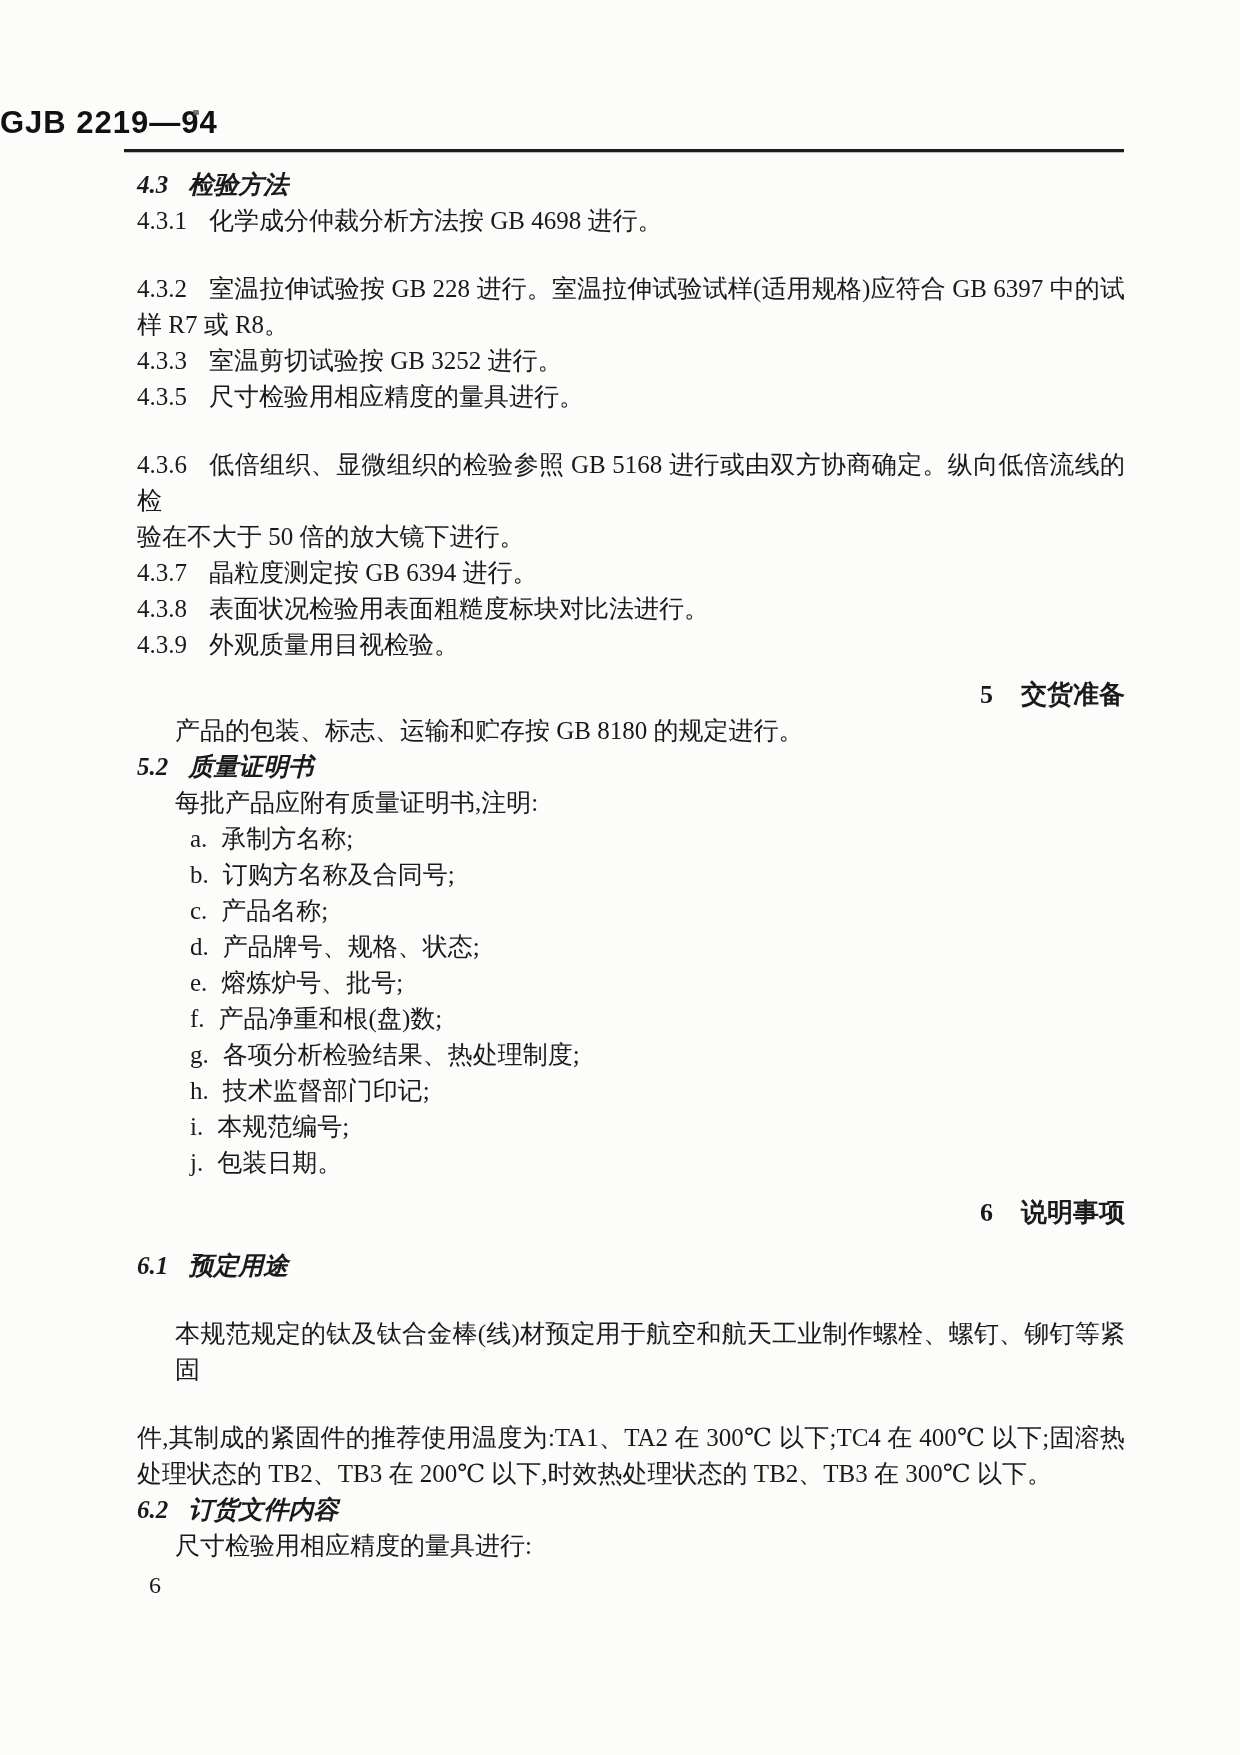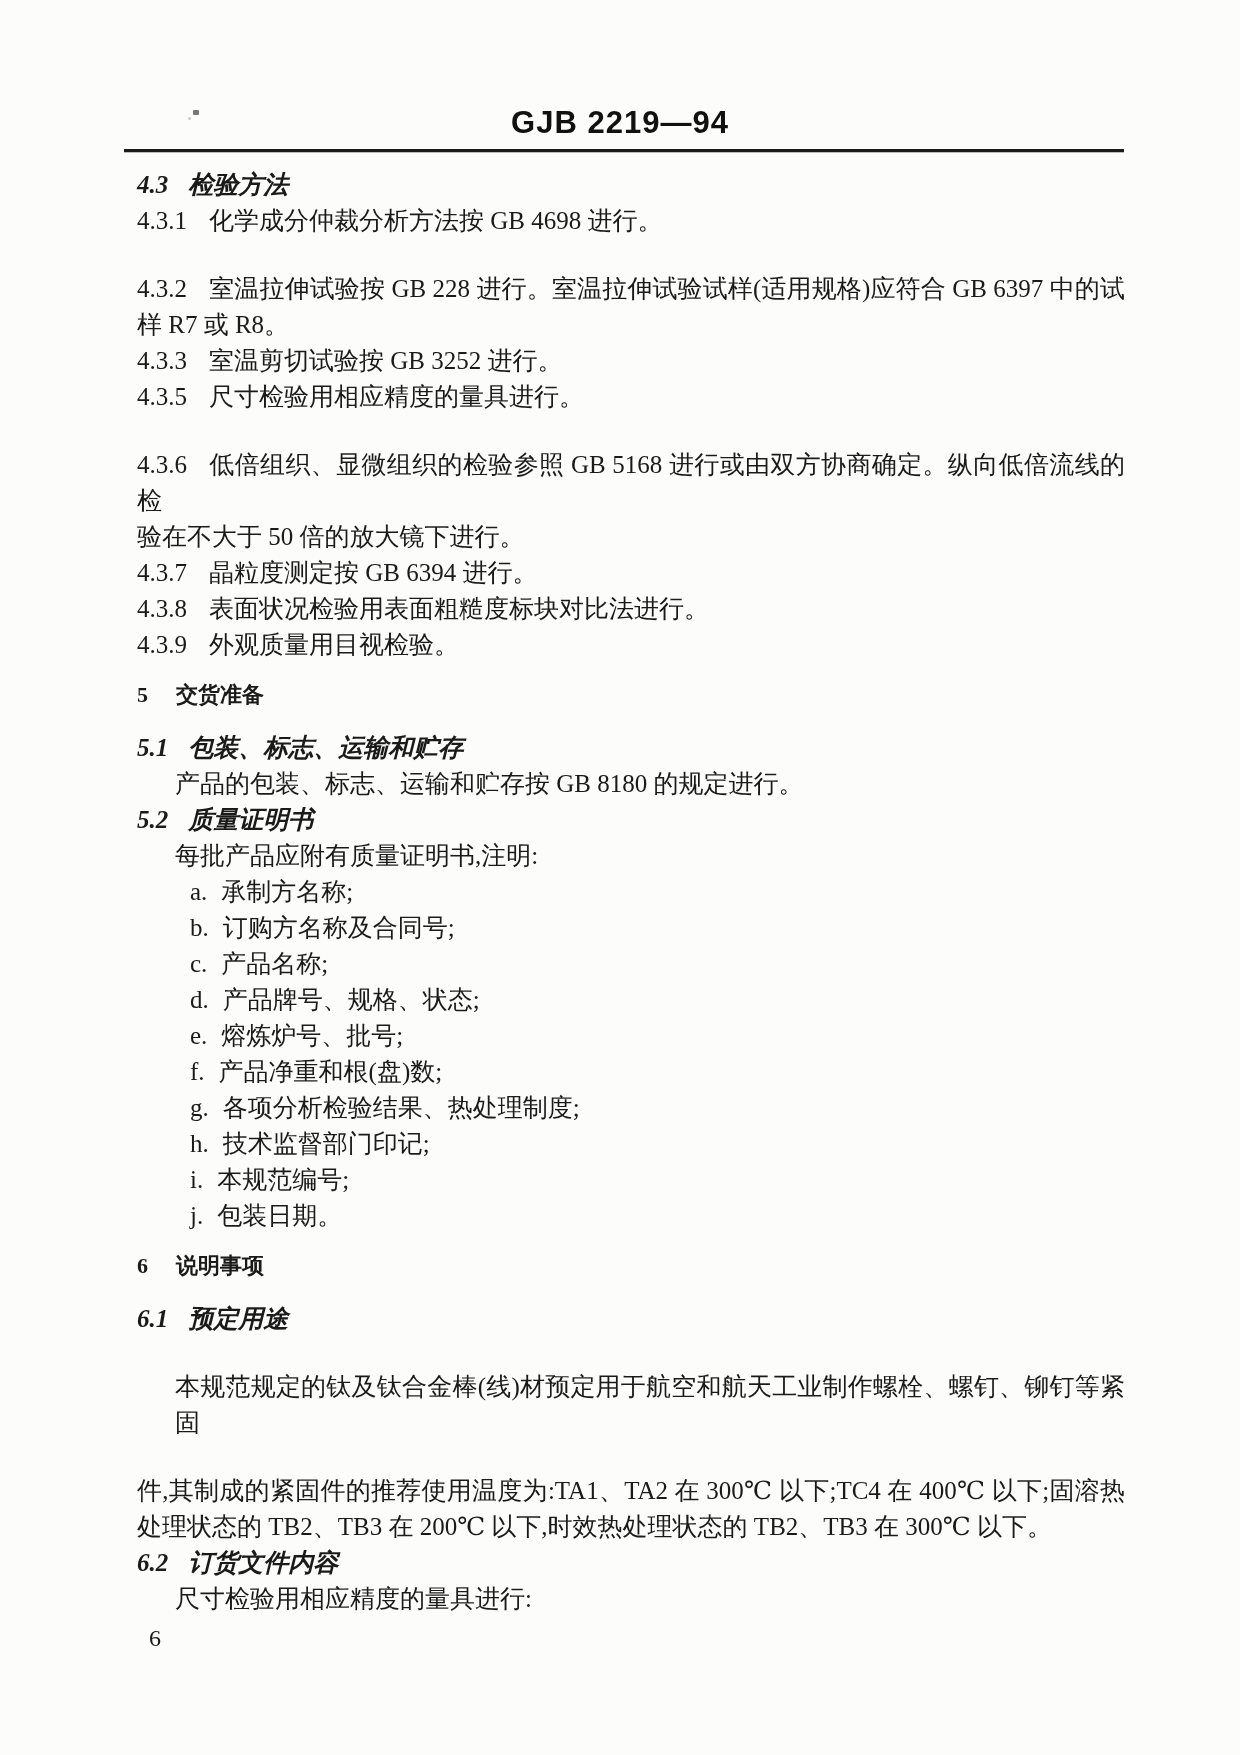--- a/index.html
+++ b/index.html
@@ -12,21 +12,20 @@
     position:relative;
     width:1240px;
     height:1755px;
     margin:0 auto;
     background:#fcfcfb;
     color:#1a1a1a;
     overflow:hidden;
   }
   .doc-header{
     margin-top:102px;
-    text-align:center;
     font-family:"Liberation Sans","DejaVu Sans",sans-serif;
     font-weight:700;
     font-size:31px;
     line-height:42px;
     letter-spacing:1px;
     color:#111;
   }
   .rule{
     margin:5px 0 0 124px;
     width:1000px;
@@ -37,21 +36,21 @@
     margin:15px 0 0 137px;
     width:988px;
     font-size:25px;
     line-height:36px;
   }
   .line{white-space:nowrap;}
   .line .num{display:inline-block;}
   
   .item .num{margin-right:22px;}
   
-  .h1{font-weight:700;margin-top:14px;font-size:22px;}
+  .h1{font-weight:700;margin-top:14px;font-size:26px;text-align:right;}
   .h1 .num{margin-right:28px;}
   .h2{font-weight:700;font-style:italic;}
   .h2 .num{margin-right:20px;}
   .h1 + .h2{margin-top:17px;}
   
   .para{padding-left:38px;}
   
   .list{padding-left:53px;}
   .list .num{margin-right:14px;}
   
@@ -96,21 +95,20 @@
       <div class="line item full"><span class="num">4.3.2</span><span class="txt">室温拉伸试验按 GB 228 进行。室温拉伸试验试样(适用规格)应符合 GB 6397 中的试</span></div>
       <div class="line cont"><span class="txt">样 R7 或 R8。</span></div>
       <div class="line item"><span class="num">4.3.3</span><span class="txt">室温剪切试验按 GB 3252 进行。</span></div>
       <div class="line item"><span class="num">4.3.5</span><span class="txt">尺寸检验用相应精度的量具进行。</span></div>
       <div class="line item full"><span class="num">4.3.6</span><span class="txt">低倍组织、显微组织的检验参照 GB 5168 进行或由双方协商确定。纵向低倍流线的检</span></div>
       <div class="line cont"><span class="txt">验在不大于 50 倍的放大镜下进行。</span></div>
       <div class="line item"><span class="num">4.3.7</span><span class="txt">晶粒度测定按 GB 6394 进行。</span></div>
       <div class="line item"><span class="num">4.3.8</span><span class="txt">表面状况检验用表面粗糙度标块对比法进行。</span></div>
       <div class="line item"><span class="num">4.3.9</span><span class="txt">外观质量用目视检验。</span></div>
       <div class="line h1"><span class="num">5</span><span class="txt">交货准备</span></div>
-      <div class="line h2"><span class="num">5.1</span><span class="txt">包装、标志、运输和贮存</span></div>
       <div class="line para"><span class="txt">产品的包装、标志、运输和贮存按 GB 8180 的规定进行。</span></div>
       <div class="line h2"><span class="num">5.2</span><span class="txt">质量证明书</span></div>
       <div class="line para"><span class="txt">每批产品应附有质量证明书,注明:</span></div>
       <div class="line list"><span class="num">a.</span><span class="txt">承制方名称;</span></div>
       <div class="line list"><span class="num">b.</span><span class="txt">订购方名称及合同号;</span></div>
       <div class="line list"><span class="num">c.</span><span class="txt">产品名称;</span></div>
       <div class="line list"><span class="num">d.</span><span class="txt">产品牌号、规格、状态;</span></div>
       <div class="line list"><span class="num">e.</span><span class="txt">熔炼炉号、批号;</span></div>
       <div class="line list"><span class="num">f.</span><span class="txt">产品净重和根(盘)数;</span></div>
       <div class="line list"><span class="num">g.</span><span class="txt">各项分析检验结果、热处理制度;</span></div>

